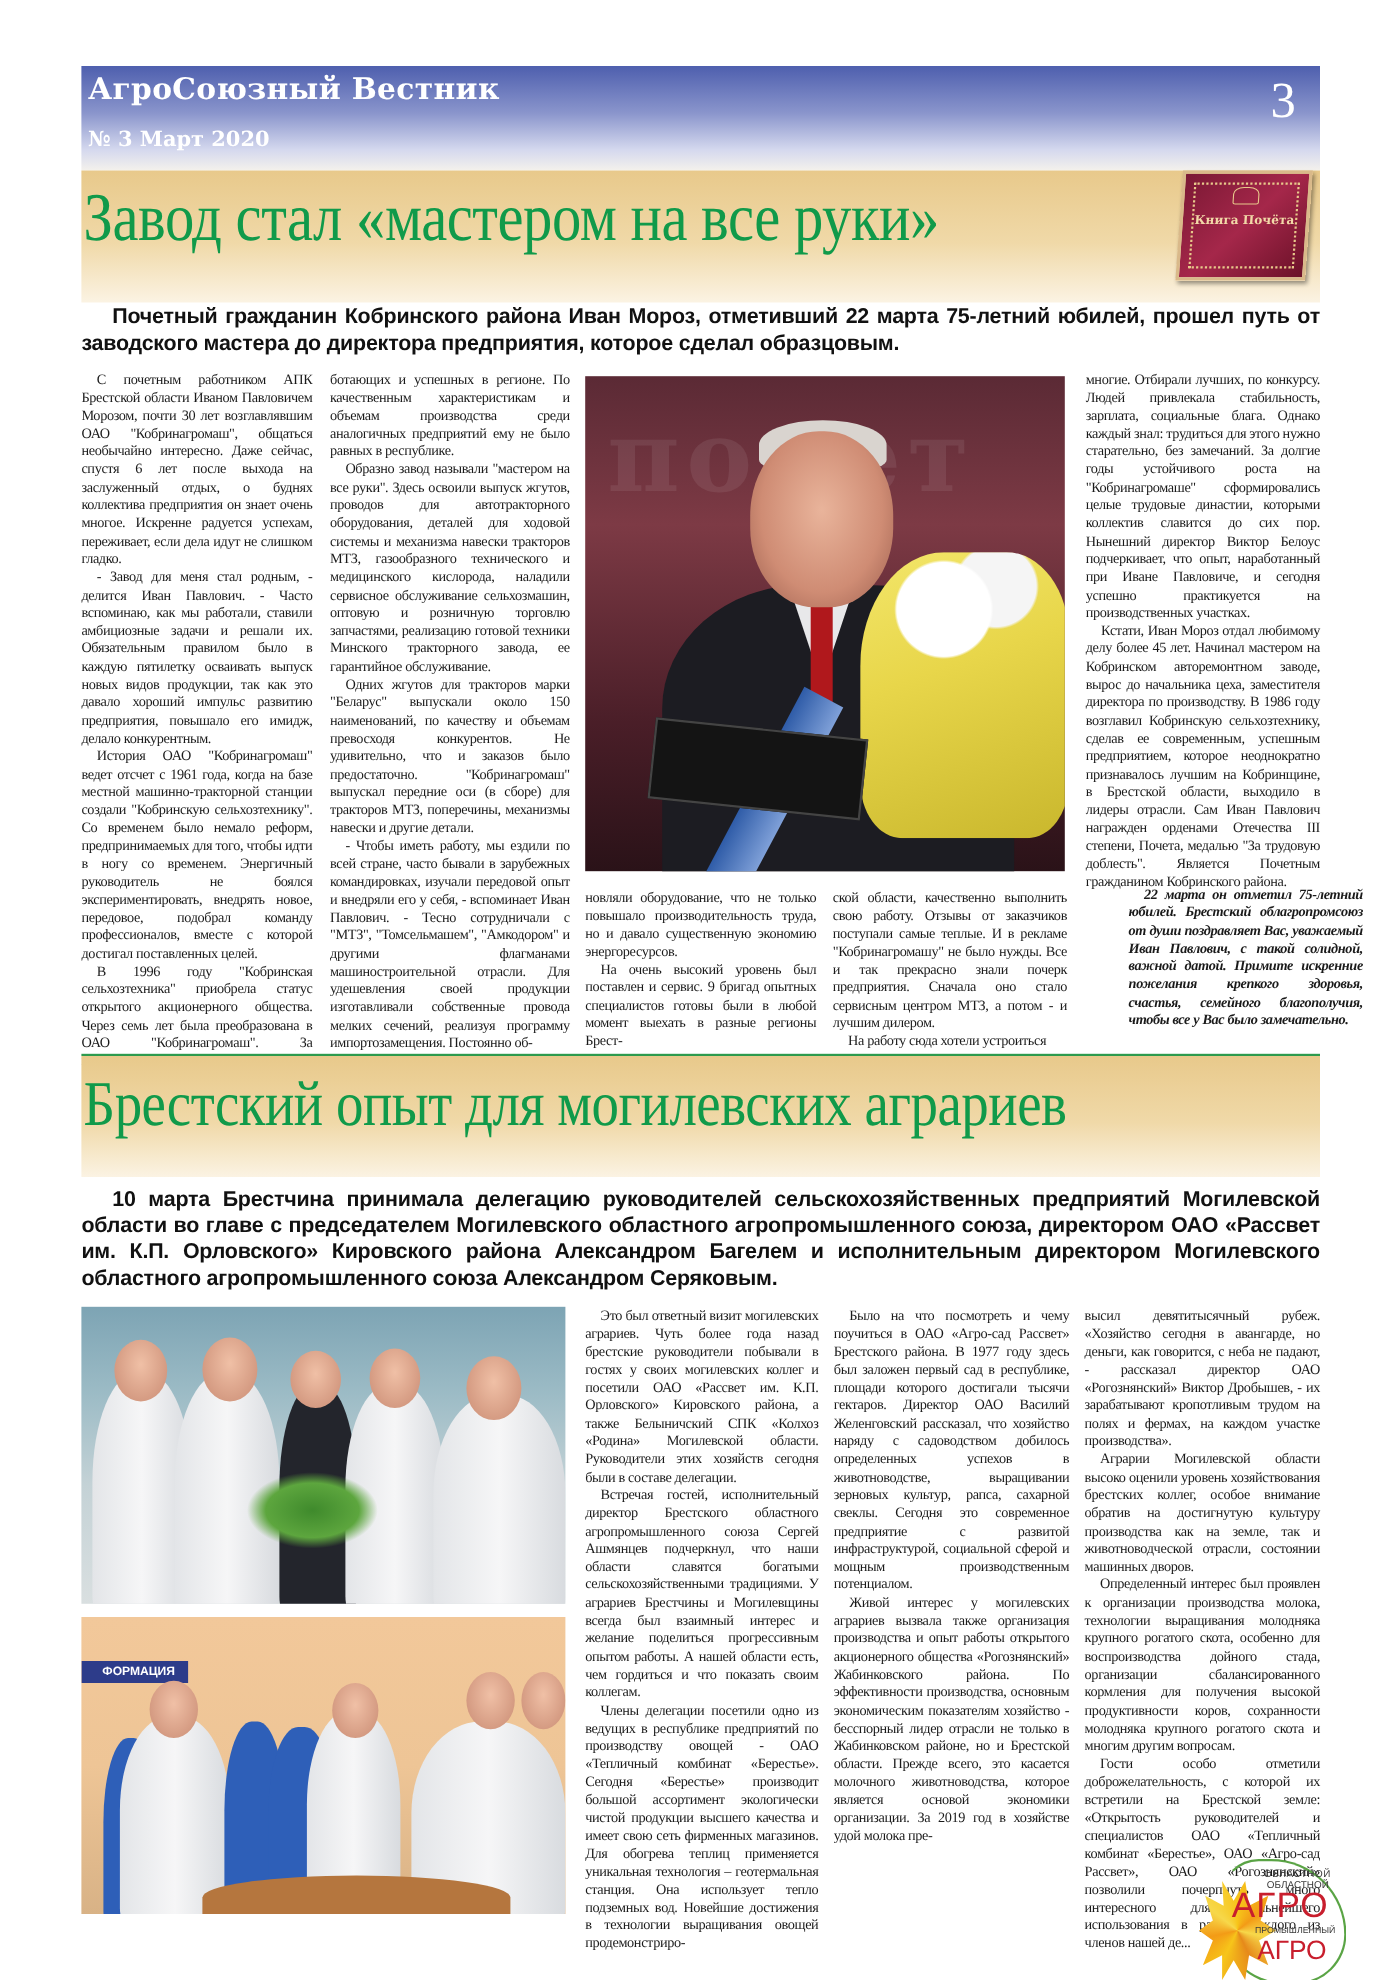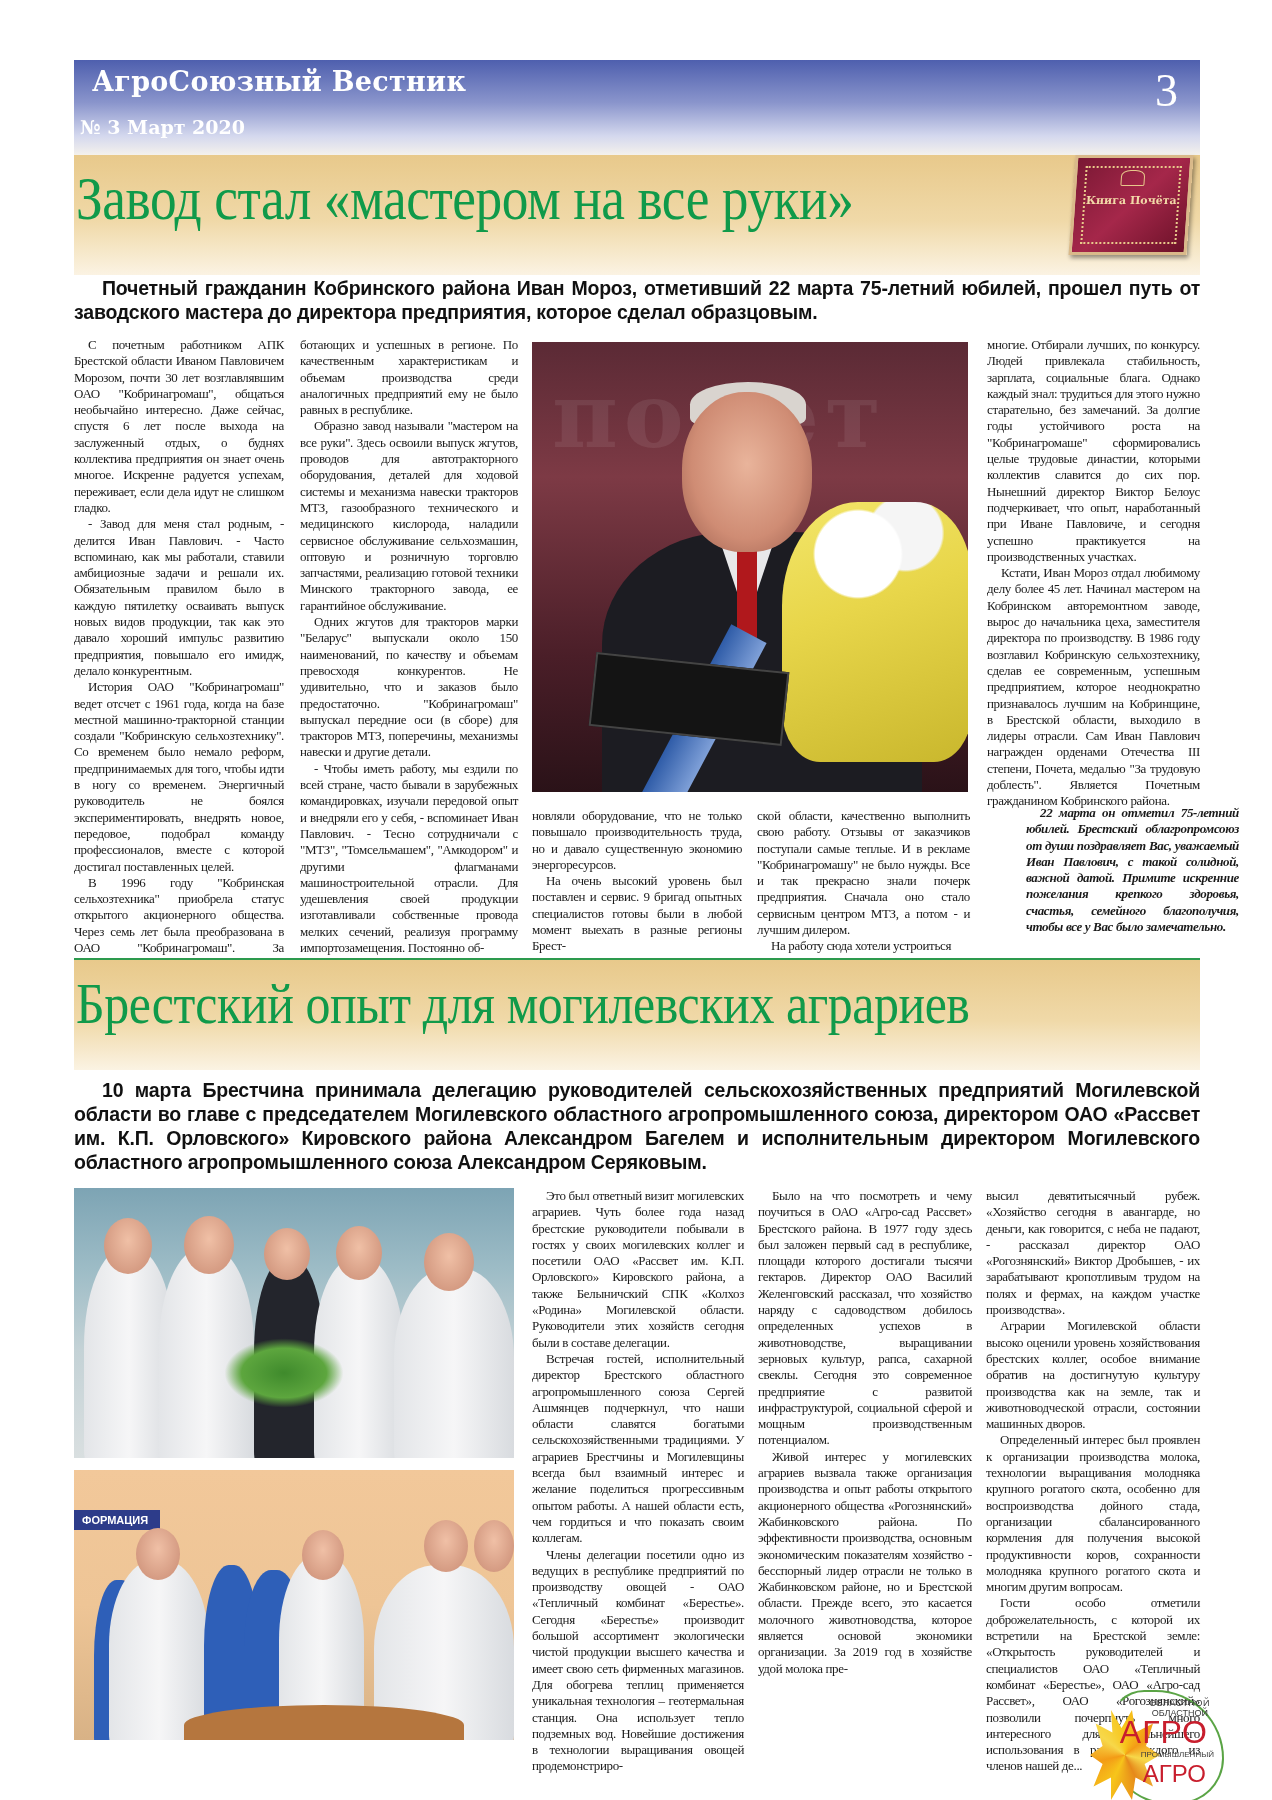--- a/index.html
+++ b/index.html
@@ -1,21 +1,21 @@
 <!DOCTYPE html>
 <html><head>
 <meta charset="utf-8">
 <style>
   html, body { margin: 0; padding: 0; background: #ffffff; }
   body { width: 1272px; height: 1800px; position: relative; overflow: hidden;
          font-family: "Liberation Serif", serif; color: #1a1a1a; }
 
   .masthead { position: absolute; left: 74px; top: 60px; width: 1126px; height: 95px;
               background: linear-gradient(180deg, #4e5fae 0%, #8a95cc 45%, #d4d8ee 80%, #f4f1ec 100%); }
-  .masthead .title { position: absolute; left: 18px; top: 6px; font-family: "DejaVu Serif", serif;
+  .masthead .title { position: absolute; left: 6px; top: 6px; font-family: "DejaVu Serif", serif;
               font-weight: bold; font-size: 27px; color: #ffffff; letter-spacing: 0.3px; }
   .masthead .issue { position: absolute; left: 6px; top: 56px; font-family: "DejaVu Serif", serif;
               font-weight: bold; font-size: 19px; color: #ffffff; }
   .masthead .pageno { position: absolute; right: 22px; top: 4px; font-family: "Liberation Serif", serif;
               font-size: 46px; color: #ffffff; }
 
   .headband { position: absolute; left: 74px; width: 1126px;
               background: linear-gradient(180deg, #e8c98b 0%, #f0d9a8 55%, #fbf3e3 100%); }
   .headband.h1 { top: 155px; height: 120px; }
   .headband.h2 { top: 958px; height: 110px; border-top: 2px solid #2d9a4e; }
@@ -76,21 +76,21 @@
   .photo-office { left: 74px; top: 1470px; width: 440px; height: 270px;
         background: linear-gradient(180deg, #f2c89a 0%, #eec596 50%, #d8b286 100%); }
   .person { position: absolute; border-radius: 45% 45% 8% 8%; }
   .head { position: absolute; border-radius: 50%; background: radial-gradient(ellipse at 50% 40%, #f0c0a6, #c98b73); }
   .coat { background: linear-gradient(90deg, #e3e5e8, #f6f6f7, #d8dbdf); }
   .dark { background: #23252c; }
   .blue { background: #2e5fb8; }
   .plant { position: absolute; left: 150px; top: 150px; width: 120px; height: 70px;
         background: radial-gradient(ellipse, #3f8a2c 0%, #5da63e 50%, transparent 70%); }
   .sign { position: absolute; left: 0; top: 40px; width: 78px; height: 20px; background: #2d3c8a;
-        color: #fff; font-family: "Liberation Sans", sans-serif; font-size: 11px; font-weight: bold; padding-left: 8px; line-height: 20px; }
+        color: #fff; font-family: "Liberation Sans", sans-serif; font-size: 11px; font-weight: bold; padding-left: 19px; line-height: 20px; }
   .table { position: absolute; left: 110px; top: 235px; width: 280px; height: 40px; background: #b5763e; border-radius: 50% 50% 0 0; }
 
   .logo { position: absolute; left: 1090px; top: 1690px; width: 130px; height: 110px; }
   .logo .sun { position: absolute; left: 0; top: 20px; width: 70px; height: 90px;
         background: conic-gradient(#f7c51a, #f39b16, #f7d84a, #e6891a, #f7c51a, #f39b16, #f7d84a, #f7c51a);
         clip-path: polygon(30% 0,45% 20%,60% 0,65% 25%,90% 15%,80% 40%,100% 50%,78% 60%,90% 85%,65% 75%,60% 100%,45% 80%,30% 100%,30% 75%,5% 85%,18% 60%,0 50%,18% 40%,8% 15%,32% 25%); }
   .logo .map { position: absolute; left: 20px; top: 0; width: 110px; height: 110px;
         border: 2px solid #5aa445; border-radius: 30% 60% 40% 50%; border-left-color: transparent; }
   .logo .l1 { position: absolute; right: 10px; top: 8px; font-family: "Liberation Sans", sans-serif; font-size: 9px; color: #3b3b3b; letter-spacing: 0.5px; }
   .logo .l2 { position: absolute; right: 12px; top: 18px; font-family: "Liberation Sans", sans-serif; font-size: 9px; color: #3b3b3b; }

